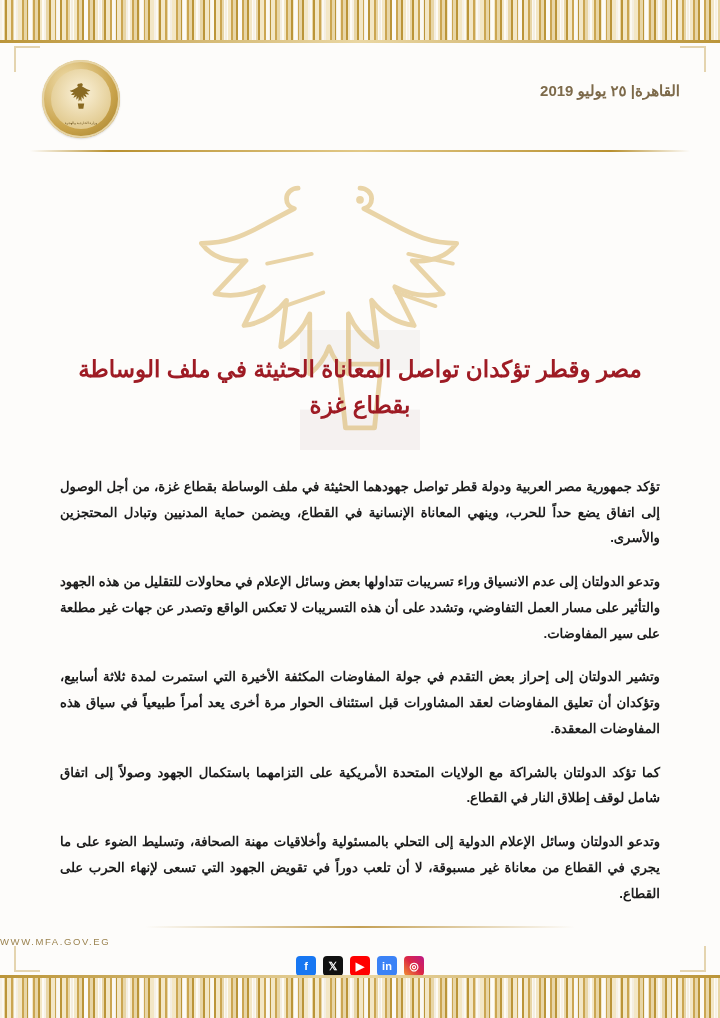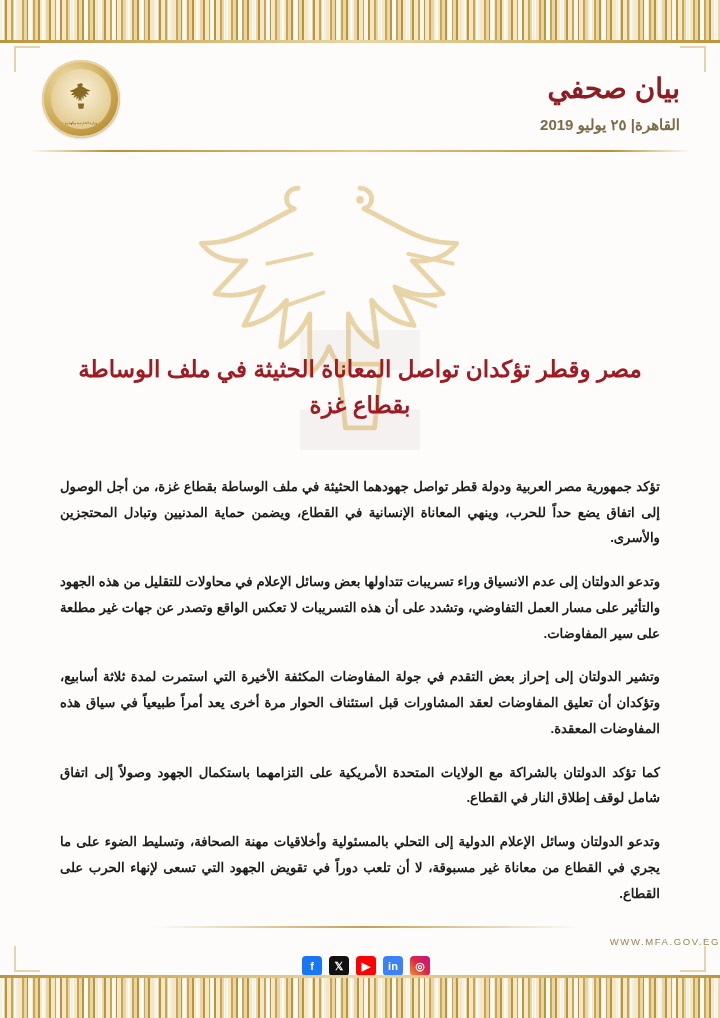--- a/index.html
+++ b/index.html
@@ -174,22 +174,21 @@
     color: #1b1b1b;
     text-align: justify;
     text-align-last: right;
     font-weight: bold;
   }
 
   
   .footer {
     position: absolute;
     bottom: 42px; left: 0; right: 0;
-    text-align: right;
-    padding-left: 12px;
+    text-align: left;
   }
   .footer-rule {
     width: 430px; height: 2px; margin: 0 auto 8px auto;
     background: linear-gradient(90deg, rgba(184,144,47,0), #c4a055, rgba(184,144,47,0));
   }
   .footer-url {
     font-family: "Liberation Sans", sans-serif;
     font-size: 9.5px;
     letter-spacing: 1.6px;
     color: #9b8350;
@@ -235,21 +234,20 @@
   </div>
 
   <div class="corner-orn co-tl"></div>
   <div class="corner-orn co-tr"></div>
   <div class="corner-orn co-bl"></div>
   <div class="corner-orn co-br"></div>
 
   <div class="header">
 
     <div class="header-title">
-      <div class="main">بيان صحفي</div>
       <div class="date">القاهرة| ٢٥ يوليو 2019</div>
     </div>
 
     <div class="emblem">
       <div class="emblem-inner">
         <span>
           <svg viewBox="0 0 64 64" aria-hidden="true">
             <path d="M32 6c2 0 3.4 1.3 3.4 3 0 1.4-.9 2.3-2 2.7l6.6 3.6c3.6 2 6.2 3.4 9.6 3.4-1.6 2.4-4.4 3.4-7.4 3l5 5.4c-2.6.6-5 .2-7.4-1l3 6.4c-2.6-.4-4.6-1.8-6.2-3.8l.8 7.4c-2-1.2-3.4-3-4.4-5.2v9.4c-1.2-1-2.2-2.4-2.8-4-0.6 1.6-1.6 3-2.8 4V31.9c-1 2.2-2.4 4-4.4 5.2l.8-7.4c-1.6 2-3.6 3.4-6.2 3.8l3-6.4c-2.4 1.2-4.8 1.6-7.4 1l5-5.4c-3 .4-5.8-.6-7.4-3 3.4 0 6-1.4 9.6-3.4l6.6-3.6c-1.1-.4-2-1.3-2-2.7 0-1.7 1.4-3 3.4-3z" fill="#8a6a22"></path>
             <path d="M26 44h12l-1.6 10h-8.8z" fill="#8a6a22"></path>
           </svg>

